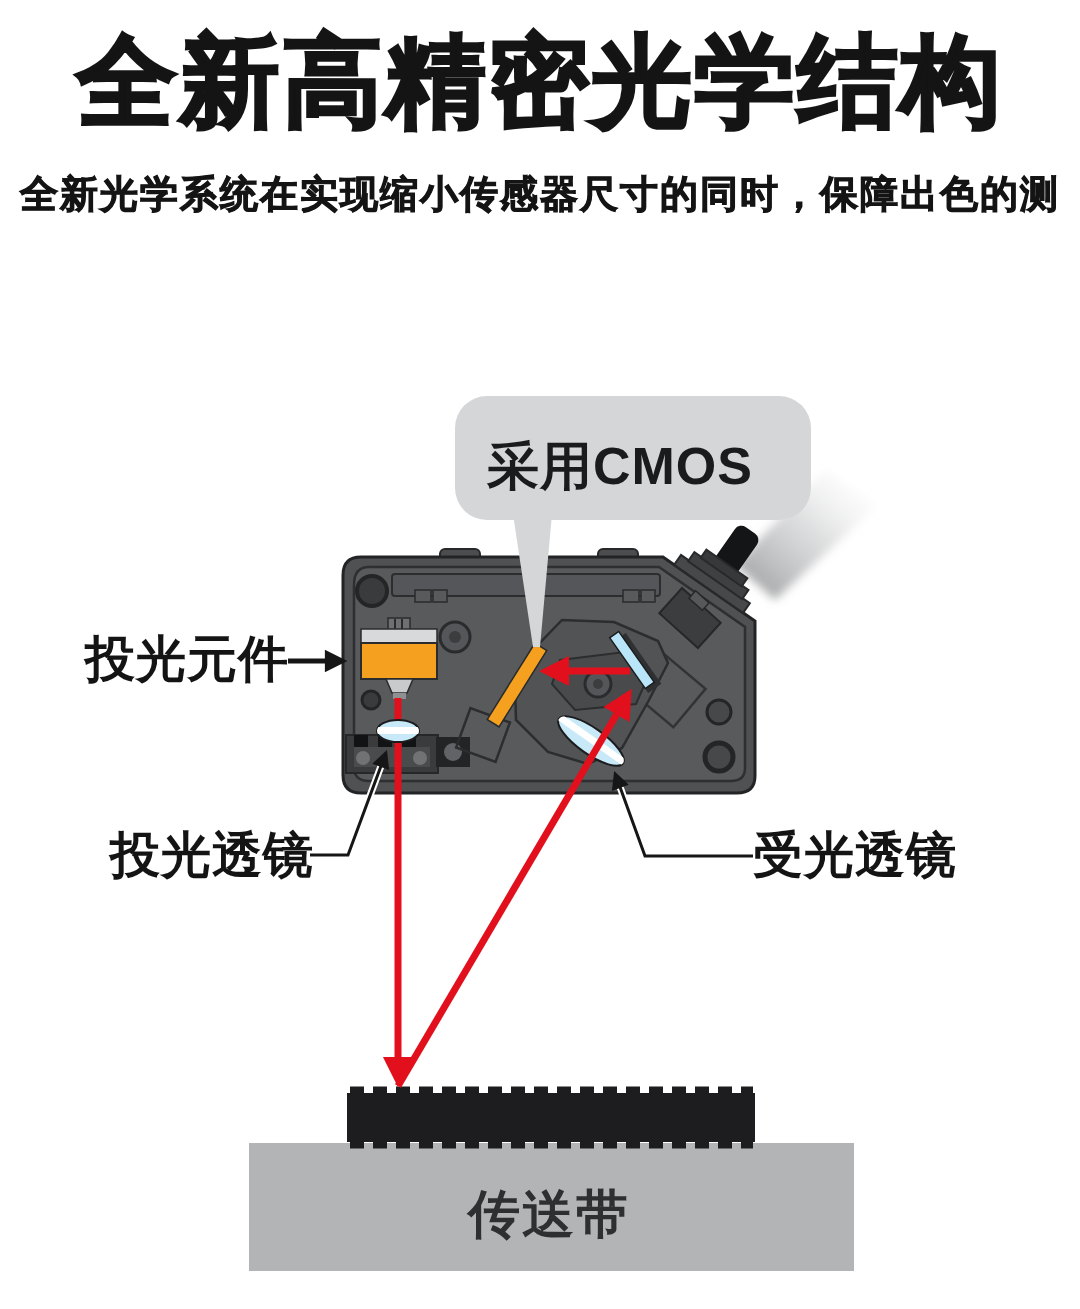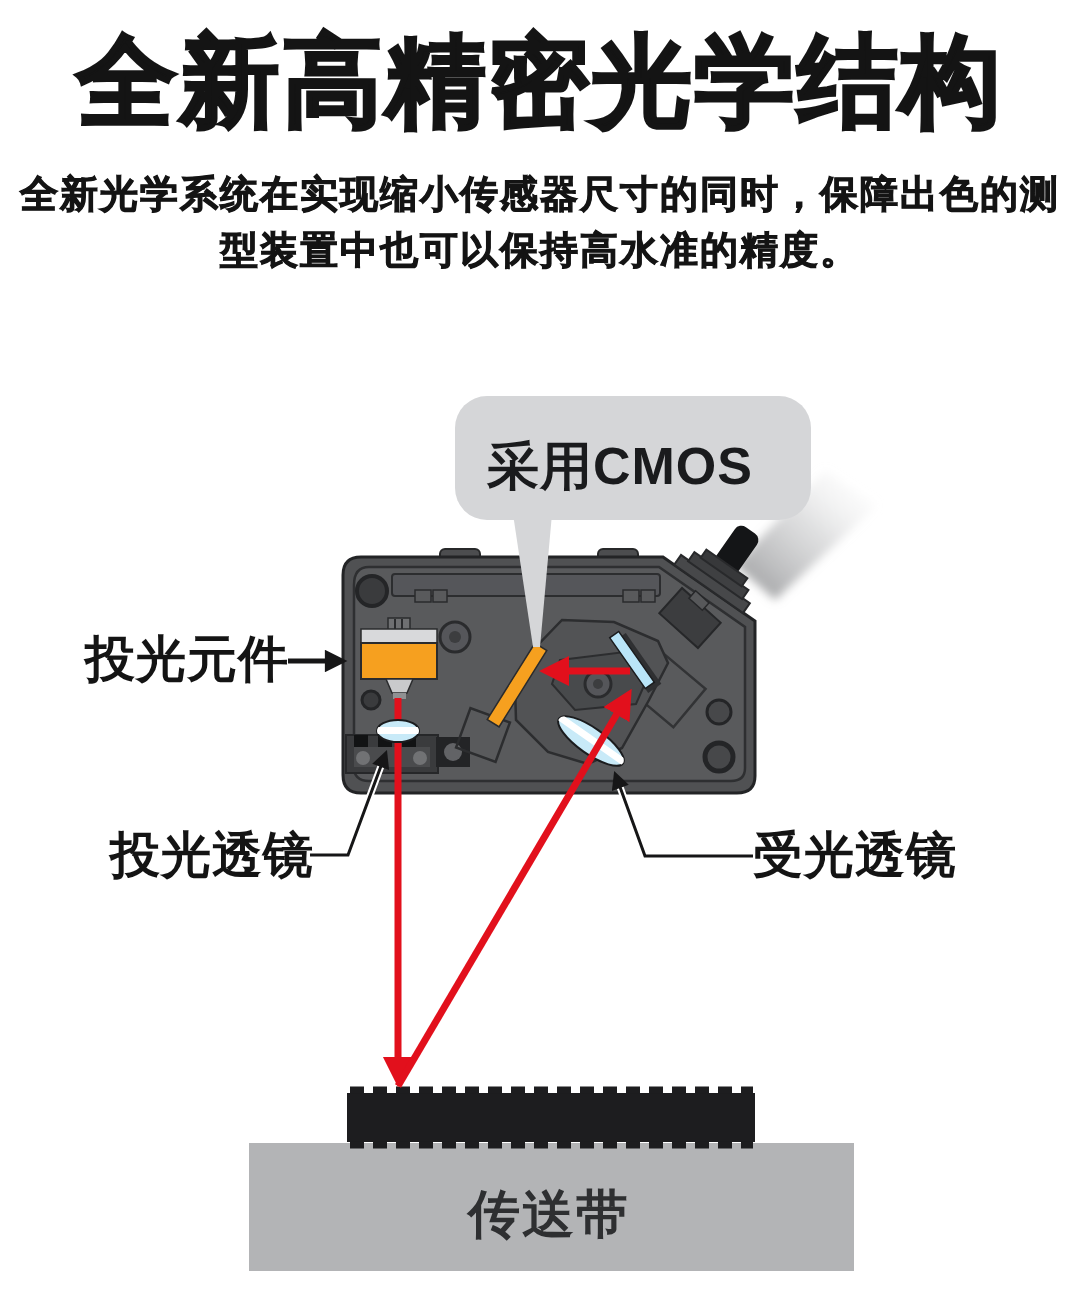--- a/index.html
+++ b/index.html
@@ -33,21 +33,20 @@
 </style>
 </head>
 <body>
 
 <div id="page">
 
   <div class="title">全新高精密光学结构</div>
 
   <div class="desc">
     <span>全新光学系统在实现缩小传感器尺寸的同时，保障出色的测</span>
-    <span>型装置中也可以保持高水准的精度。</span>
   </div>
 
   <svg width="1080" height="1309" viewBox="0 0 1080 1309">
     <defs>
       <marker id="m-red" viewBox="0 0 10 10" refX="1" refY="5" markerWidth="4.3" markerHeight="4.6" orient="auto">
         <path d="M0,0 L10,5 L0,10 Z" class="mfill-red"></path>
       </marker>
       <marker id="m-black" viewBox="0 0 10 10" refX="0.5" refY="5" markerWidth="5.5" markerHeight="4.5" orient="auto">
         <path d="M0,0 L10,5 L0,10 Z" class="mfill-ink"></path>
       </marker>

